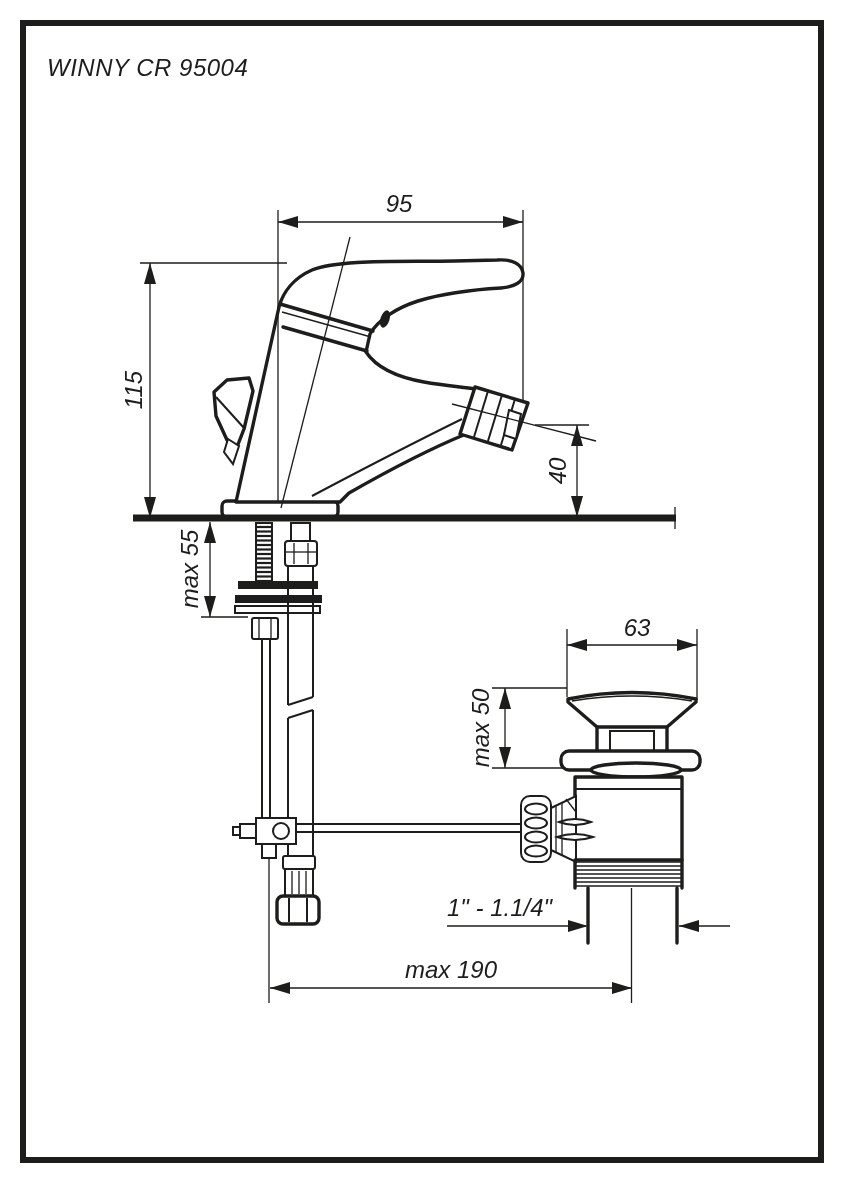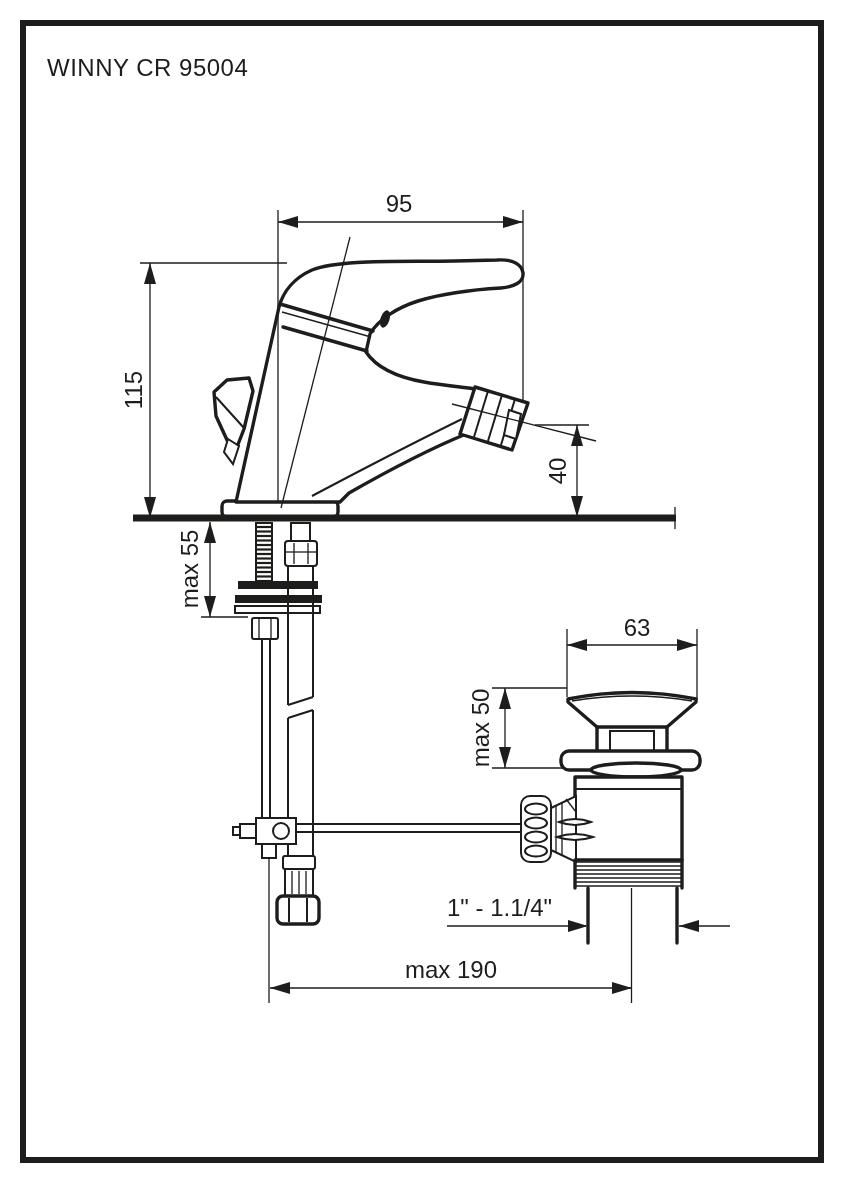--- a/index.html
+++ b/index.html
@@ -1,17 +1,17 @@
 <!DOCTYPE html>
 <html><head>
 <meta charset="utf-8">
 <style>
   html,body{margin:0;padding:0;background:#ffffff;}
   body{font-family:"Liberation Sans", sans-serif;}
-  .canvas-wrap{width:850px;height:1190px;position:relative;background:#fff;}
+  .canvas-wrap{width:850px;height:1190px;position:relative;background:#fff;font-style:italic;}
   svg{display:block;}
   .dim-text{font-family:"Liberation Sans", sans-serif;font-size:24px;fill:#1d1d1b;}
   .title-text{font-family:"Liberation Sans", sans-serif;font-size:24px;fill:#1d1d1b;letter-spacing:0.5px;}
   .thin{stroke:#1d1d1b;stroke-width:1.3;fill:none;}
   .med{stroke:#1d1d1b;stroke-width:2;fill:none;}
   .thick{stroke:#1d1d1b;stroke-width:3.4;fill:none;stroke-linejoin:round;stroke-linecap:round;}
   .fillwhite{fill:#ffffff;}
   .arrow{fill:#1d1d1b;stroke:none;}
 </style>
 </head>

